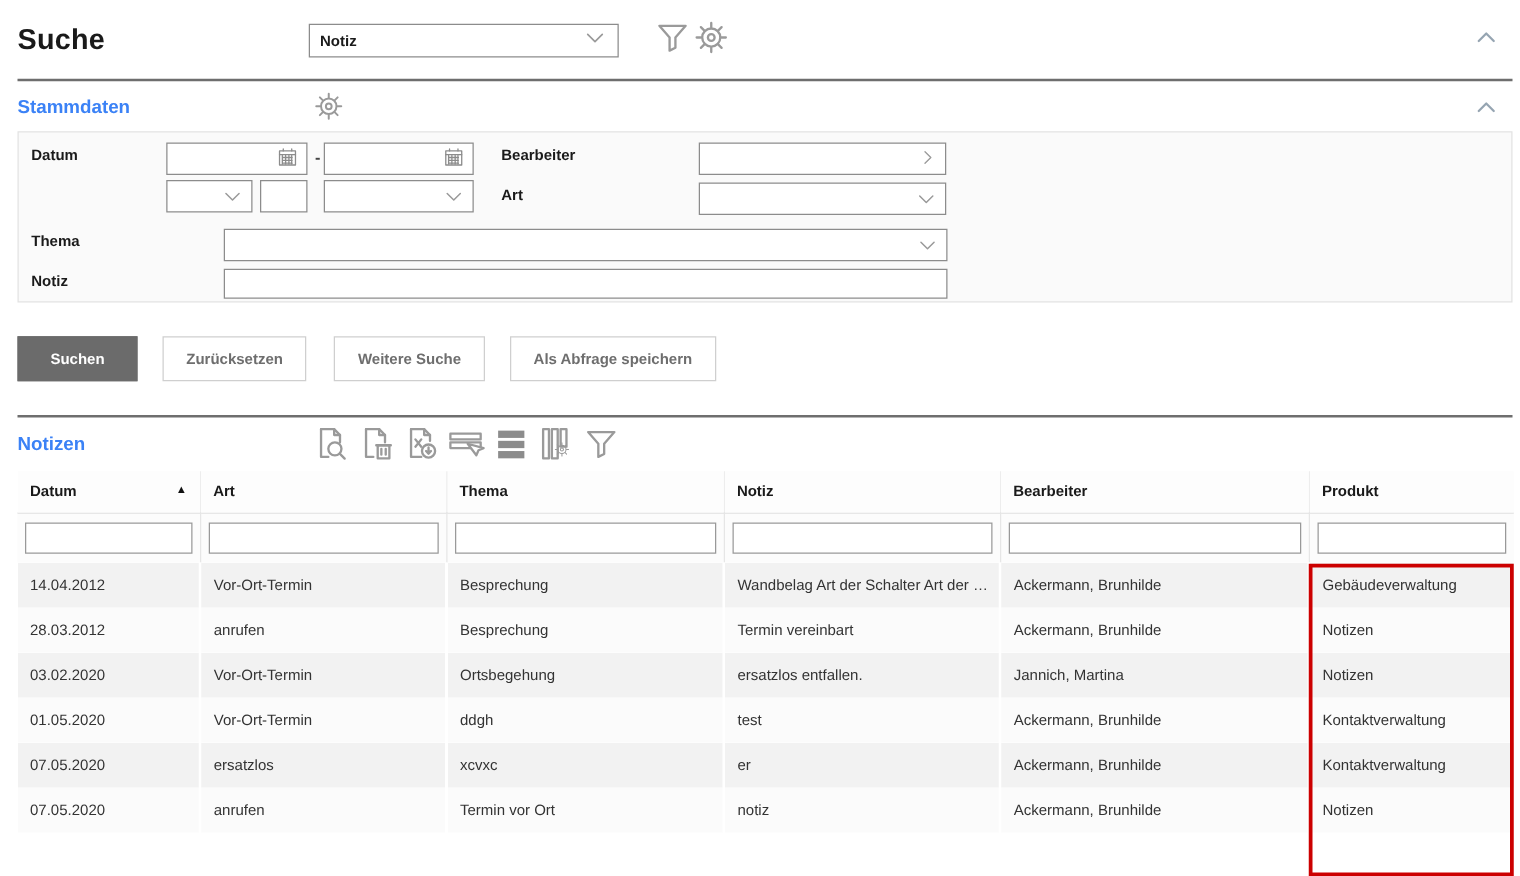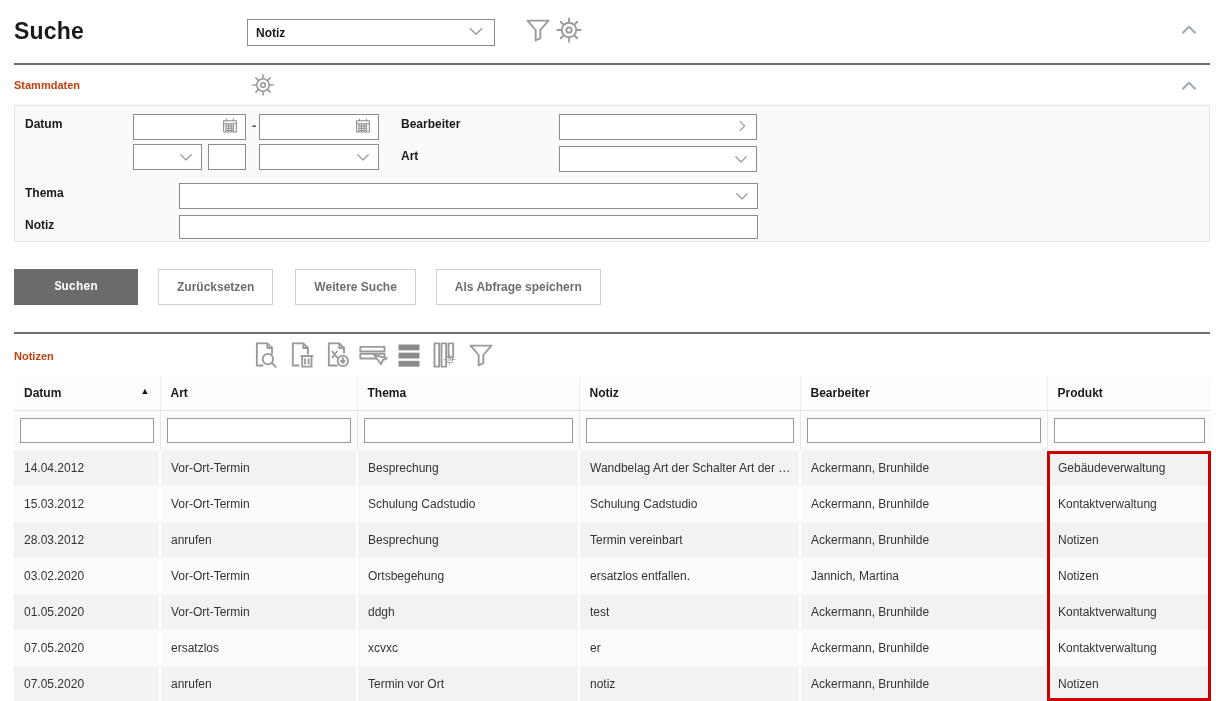--- a/index.html
+++ b/index.html
@@ -15,38 +15,38 @@
   .type-select { position:absolute; left:233px; top:19px; width:248px; height:27px; border:1px solid #8c8c8c;
     background:#fff; display:flex; align-items:center; padding:0 8px; cursor:pointer; }
   .type-select .val { font-size:12px; font-weight:bold; color:#1a1a1a; flex:1; }
   .hdr-icons { position:absolute; left:510px; top:16px; display:flex; gap:3px; }
   .collapse { position:absolute; right:12px; top:22px; }
 
   .hr-dark { border:none; border-top:2px solid #6e6e6e; margin-right:0; }
 
   
   .sec-head { height:40px; position:relative; display:flex; align-items:center; }
-  .sec-title { font-size:11px; font-weight:bold; color:#c2410c; }
+  .sec-title { font-size:15px; font-weight:bold; color:#3b82f6; }
   .sec-gear { position:absolute; left:237px; top:8px; }
   .sec-collapse { position:absolute; right:12px; top:13px; }
 
   .form-panel { position:relative; height:137px; background:#fafafa; border:1px solid #e3e3e3; margin-right:0; }
   .f-label { font-size:12px; font-weight:bold; color:#1a1a1a; }
   .abs { position:absolute; }
   .inp { background:#fff; border:1px solid #8c8c8c; height:26px; font-size:12px; padding:0 6px;
          font-family:"Liberation Sans", sans-serif; display:flex; align-items:center; }
   .inp input { border:none; outline:none; width:100%; font-size:12px; font-family:inherit; background:transparent; }
   .sel { justify-content:flex-end; cursor:pointer; }
   .dash { font-size:13px; font-weight:bold; color:#444; }
 
   
   .btn-row { margin-top:27px; display:flex; gap:0; height:36px; }
   .btn { height:36px; font-size:12px; font-weight:bold; border:1px solid #cfcfcf; background:#fff; color:#6e6e6e;
          font-family:"Liberation Sans", sans-serif; cursor:pointer; padding:0 18px; }
-  .btn.primary { background:#6b6b6b; border-color:#6b6b6b; color:#fff; width:124px; padding:0;font-family:Liberation Mono, monospace; }
+  .btn.primary { background:#6b6b6b; border-color:#6b6b6b; color:#fff; width:96px; padding:0; }
 
   
   .list-head { height:43px; position:relative; display:flex; align-items:center; }
   .toolbar { position:absolute; left:236px; top:6px; display:flex; align-items:center; gap:6px; }
   .toolbar .tb { width:30px; height:30px; display:flex; align-items:center; justify-content:center; cursor:pointer; }
 
   
   .tbl-wrap { position:relative; }
   table { border-collapse:collapse; table-layout:fixed; width:1197px; }
   th { text-align:left; font-size:12px; font-weight:bold; color:#1a1a1a; height:33px; padding:0 0 0 10px;
@@ -308,28 +308,20 @@
       <tbody id="body-rows">
           <tr>
             <td>14.04.2012</td>
             <td>Vor-Ort-Termin</td>
             <td>Besprechung</td>
             <td>Wandbelag Art der Schalter Art der St...</td>
             <td>Ackermann, Brunhilde</td>
             <td>Gebäudeverwaltung</td>
           </tr>
           <tr>
-            <td>15.03.2012</td>
-            <td>Vor-Ort-Termin</td>
-            <td>Schulung Cadstudio</td>
-            <td>Schulung Cadstudio</td>
-            <td>Ackermann, Brunhilde</td>
-            <td>Kontaktverwaltung</td>
-          </tr>
-          <tr>
             <td>28.03.2012</td>
             <td>anrufen</td>
             <td>Besprechung</td>
             <td>Termin vereinbart</td>
             <td>Ackermann, Brunhilde</td>
             <td>Notizen</td>
           </tr>
           <tr>
             <td>03.02.2020</td>
             <td>Vor-Ort-Termin</td>

